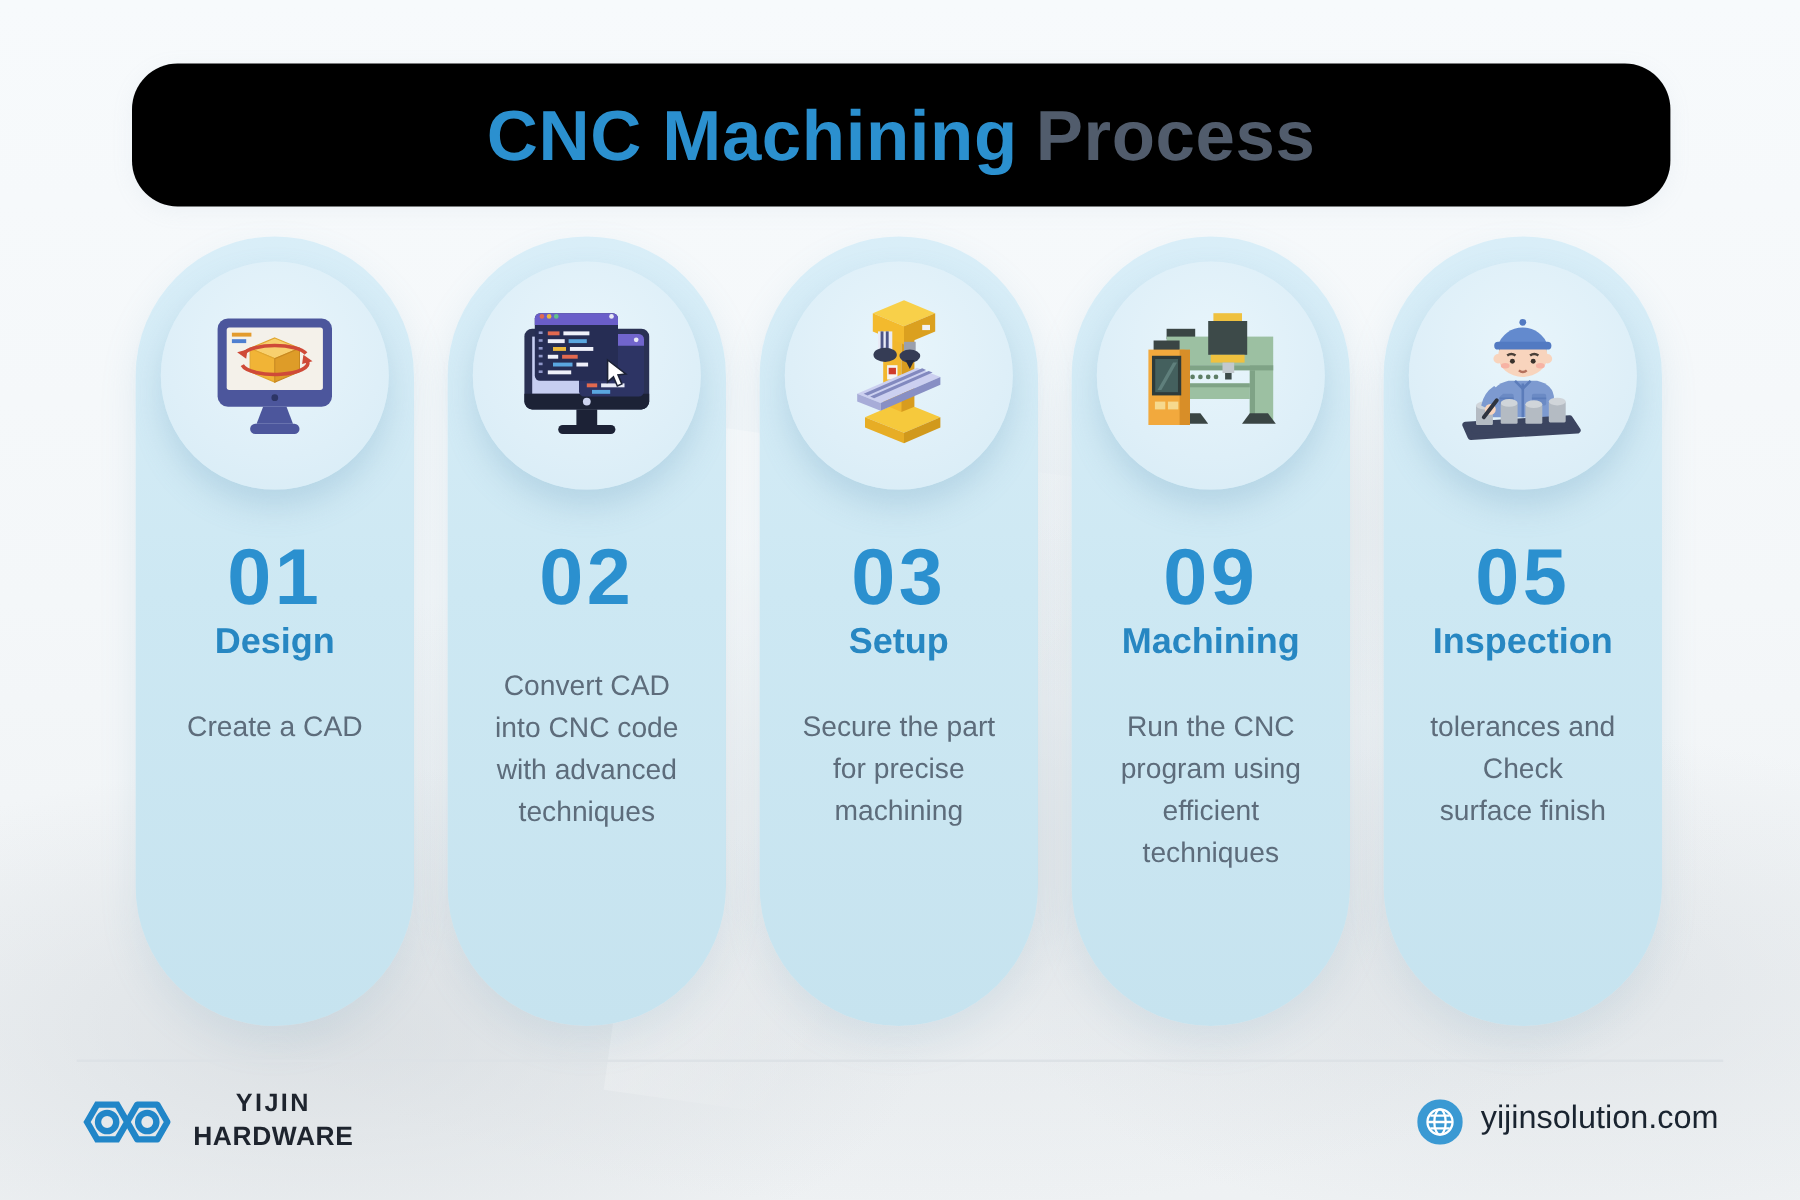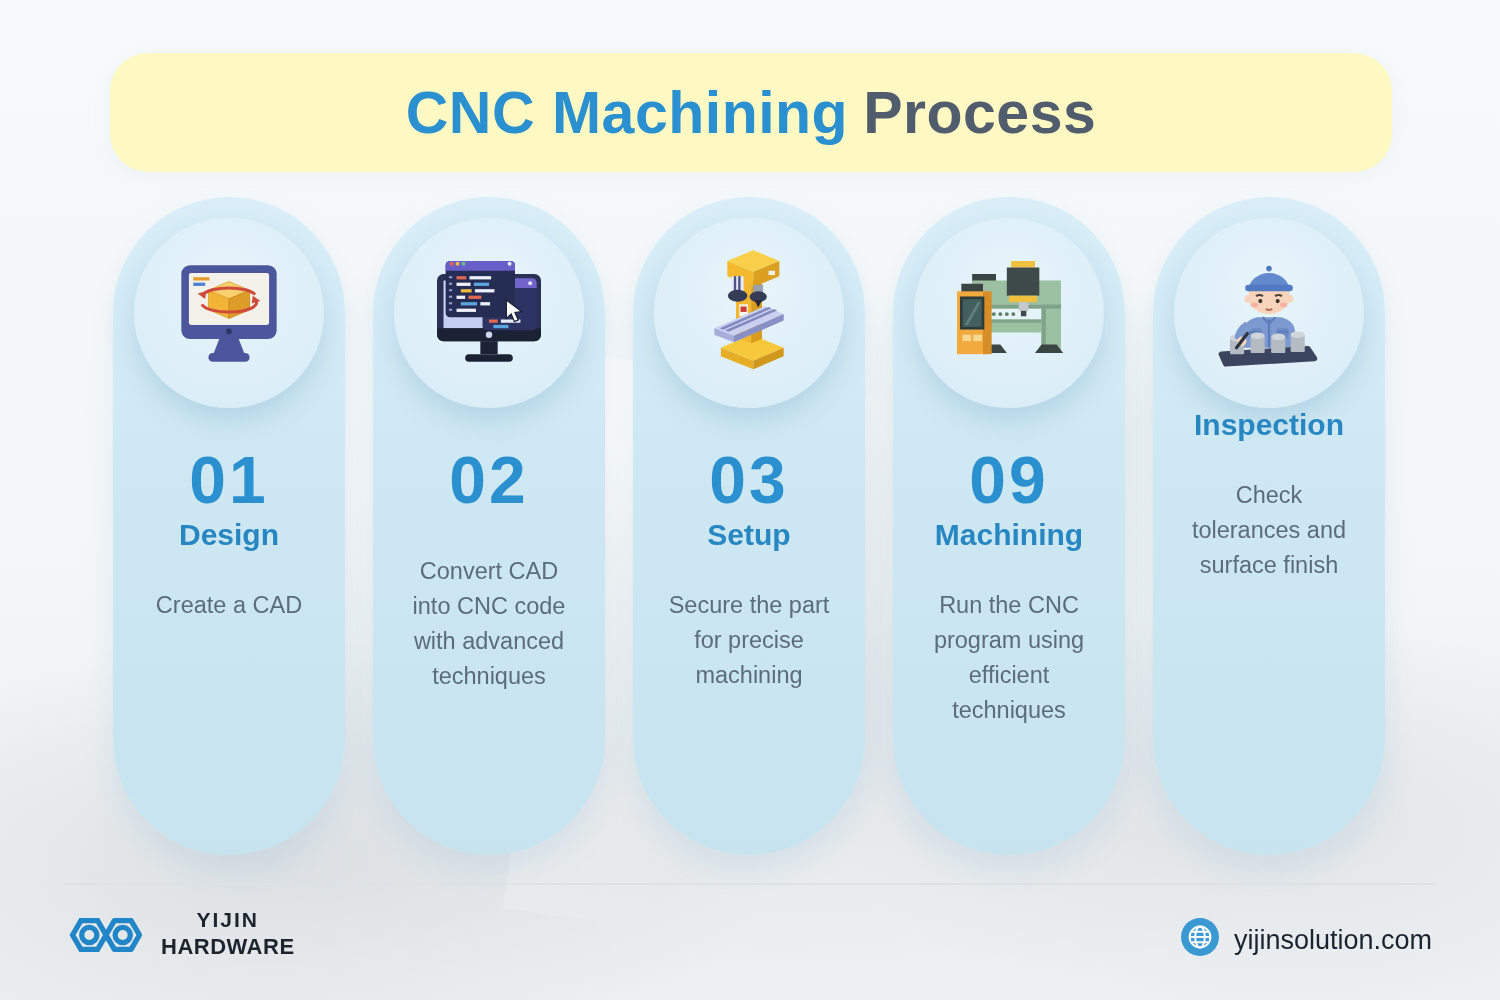--- a/index.html
+++ b/index.html
@@ -23,21 +23,21 @@
       linear-gradient(180deg,#f7fafc 0%,#f4f7f9 50%,#eef1f3 100%);
   }
   .bg-streak {
     position:absolute; left:540px; top:380px; width:420px; height:560px;
     background:linear-gradient(115deg, rgba(255,255,255,.55), rgba(255,255,255,0) 60%);
     transform:rotate(8deg);
   }
 
   .title-banner {
     position:absolute; left:110px; top:53px; width:1282px; height:119px;
-    background:#fef9c3; border-radius:38px;
+    background:#000000; border-radius:38px;
     display:flex; align-items:center; justify-content:center;
     box-shadow:0 4px 18px rgba(160,180,195,.10);
   }
   .page-title { font-size:59px; font-weight:700; letter-spacing:.5px; white-space:nowrap; }
   .title-highlight { color:#2b90cf; }
   .title-rest { color:#515c6c; margin-left:15px; }
 
   .cards {
     position:absolute; left:113px; top:197px; width:1274px;
     display:flex; gap:28px;
@@ -80,21 +80,21 @@
     position:absolute; left:68px; top:904px; height:62px;
     display:flex; align-items:center; gap:17px;
   }
   .brand-logo svg { width:76px; height:50px; display:block; }
   .brand-text { text-align:center; color:#1e242e; }
   .brand-line1 { font-size:21px; font-weight:700; letter-spacing:2px; line-height:23px; }
   .brand-line2 { font-size:22px; font-weight:700; letter-spacing:.5px; line-height:31px; }
 
   .website-row {
     position:absolute; right:68px; top:916px; height:40px;
-    display:flex; align-items:flex-end; gap:15px;
+    display:flex; align-items:flex-start; gap:15px;
     cursor:pointer;
   }
   .globe-badge svg { width:38px; height:38px; display:block; }
   .website-url { font-size:27px; color:#1a2430; }
 </style>
 </head>
 <body>
 
 <div class="page">
   <div class="bg-photo"></div>
@@ -293,24 +293,25 @@
             <ellipse cx="49.5" cy="81" rx="6.5" ry="3" fill="#d0d5da"></ellipse>
           <rect x="62" y="82" width="13" height="15" rx="1" fill="#b4bbc3"></rect>
             <ellipse cx="68.5" cy="82" rx="6.5" ry="3" fill="#d0d5da"></ellipse>
           <rect x="80" y="80" width="13" height="16" rx="1" fill="#b4bbc3"></rect>
             <ellipse cx="86.5" cy="80" rx="6.5" ry="3" fill="#d0d5da"></ellipse>
           <path d="M38 68 q-8 5 -10 15 l8 4 q3 -9 9 -13 z" fill="#7d9ad0"></path>
           <circle cx="35" cy="86" r="4.2" fill="#f8d4bd"></circle>
           <line x1="40" y1="79" x2="30" y2="92" stroke="#2e3440" stroke-width="3" stroke-linecap="round"></line>
         </svg>
       </div>
+      <div class="step-number">05</div>
       <div class="step-title">Inspection</div>
       <div class="step-desc">
+        <div>tolerances and</div>
         <div>Check</div>
-        <div>tolerances and</div>
         <div>surface finish</div>
       </div>
     </div>
 
   </div>
 
   <div class="footer-divider"></div>
 
   <div class="brand">
     <span class="brand-logo">

